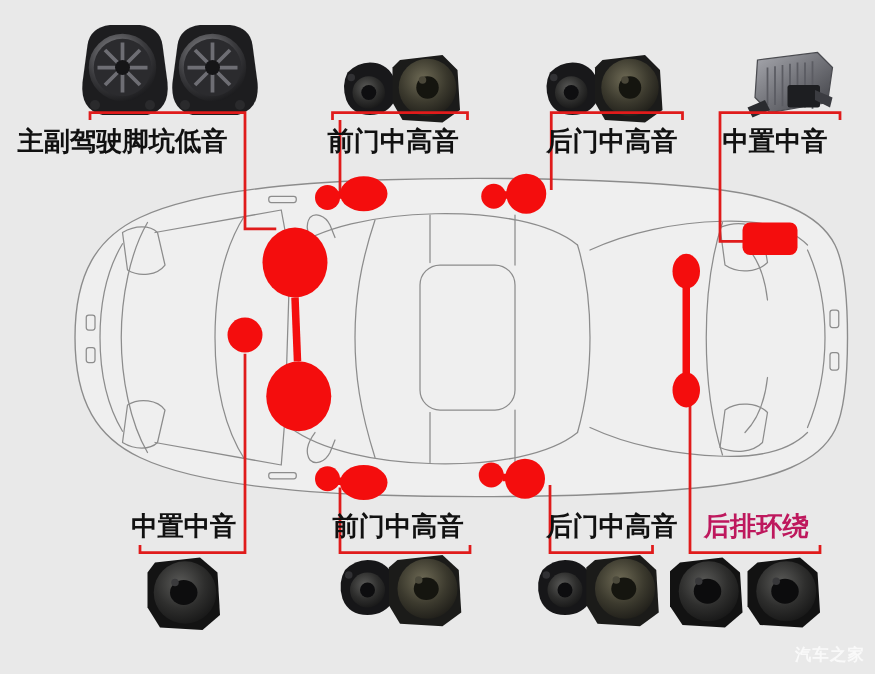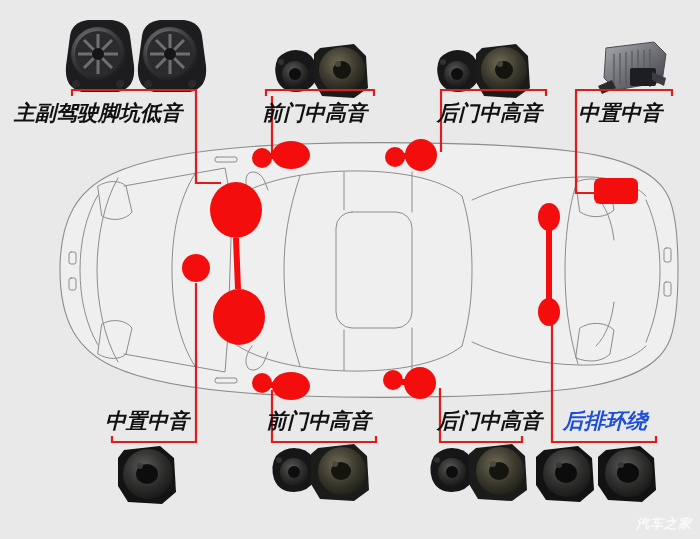--- a/index.html
+++ b/index.html
@@ -3,21 +3,21 @@
 <meta charset="utf-8">
 <style>
   html, body { margin:0; padding:0; }
   body {
     width:700px; height:539px;
     background:#e9e9e9;
     font-family:"DejaVu Sans", sans-serif;
     overflow:hidden;
     position:relative;
   }
-  #stage { position:absolute; inset:0;font-style:italic; }
+  #stage { position:absolute; inset:0; }
 
   .label {
     position:absolute;
     color:#111;
     font-weight:bold;
     white-space:nowrap;
     letter-spacing:0px;
     line-height:1;
   }
 
@@ -269,17 +269,17 @@
   </svg>
 
   <div id="labels">
       <div class="label" style="left: 14px; top: 103px; font-size: 21px; color: rgb(17, 17, 17);">主副驾驶脚坑低音</div>
       <div class="label" style="left: 262px; top: 103px; font-size: 21px; color: rgb(17, 17, 17);">前门中高音</div>
       <div class="label" style="left: 437px; top: 103px; font-size: 21px; color: rgb(17, 17, 17);">后门中高音</div>
       <div class="label" style="left: 578px; top: 103px; font-size: 21px; color: rgb(17, 17, 17);">中置中音</div>
       <div class="label" style="left: 105px; top: 411px; font-size: 21px; color: rgb(17, 17, 17);">中置中音</div>
       <div class="label" style="left: 266px; top: 411px; font-size: 21px; color: rgb(17, 17, 17);">前门中高音</div>
       <div class="label" style="left: 437px; top: 411px; font-size: 21px; color: rgb(17, 17, 17);">后门中高音</div>
-      <div class="label" style="left: 563px; top: 411px; font-size: 21px; color: #1d4ed8;">后排环绕</div>
+      <div class="label" style="left: 563px; top: 411px; font-size: 21px; color: #be185d;">后排环绕</div>
     </div>
 
   <div class="watermark">汽车之家</div>
 </div>
 
 </body></html>

